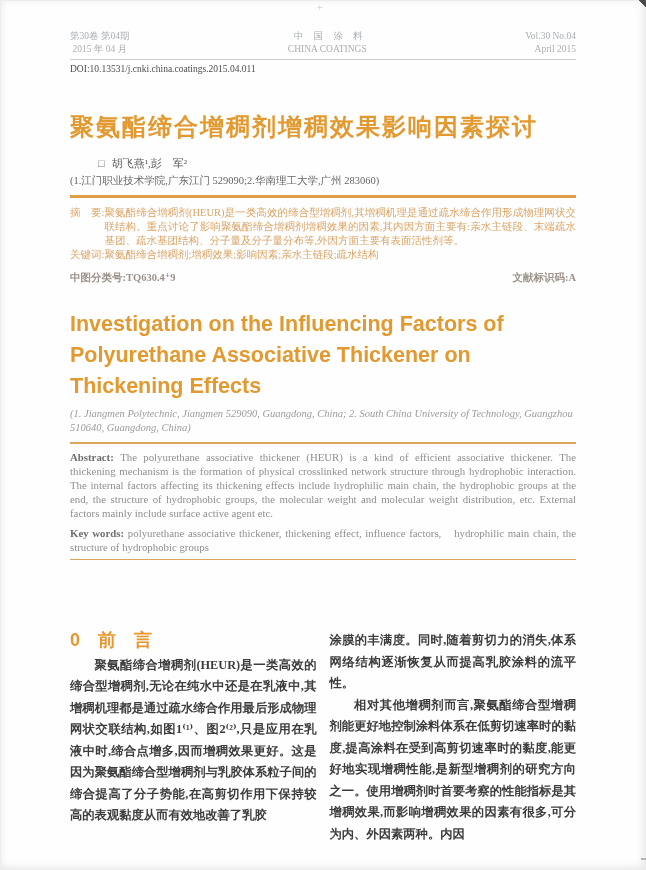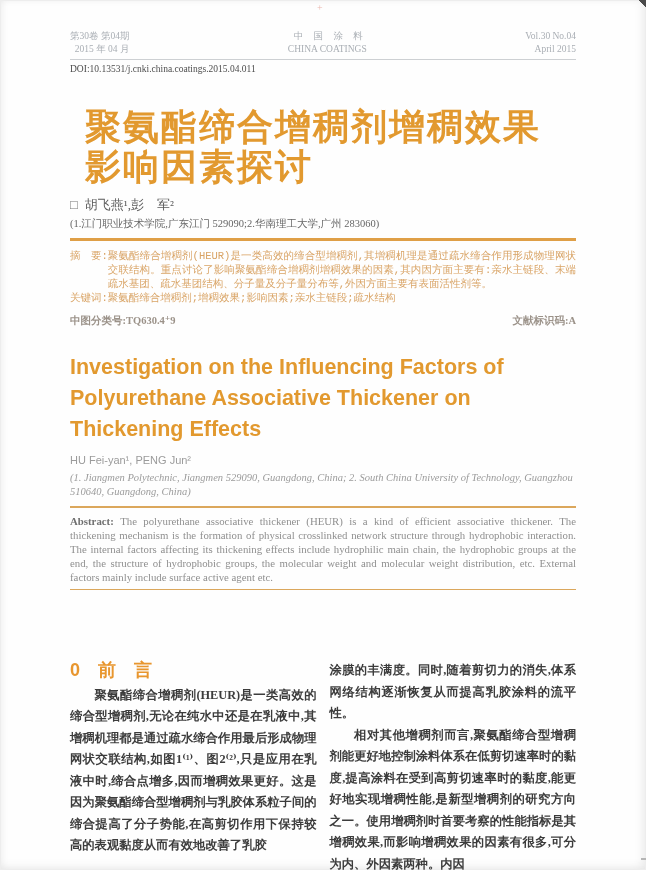--- a/index.html
+++ b/index.html
@@ -9,38 +9,38 @@
     background:#fefefe; overflow:hidden;
     font-family:"Liberation Serif","DejaVu Serif",serif;
     box-shadow: inset 0 0 0 1px #ededed, inset -5px 0 8px rgba(0,0,0,.05),
                 inset 0 -5px 8px rgba(0,0,0,.04), inset 4px 0 6px rgba(0,0,0,.03);
   }
   .content { width:506px; margin:0 auto; padding-top:30px; }
 
   
   .jheader { display:flex; justify-content:space-between; color:#a9aeb4;
              font-size:9.5px; line-height:13px; }
-  .jheader .hl { text-align:right; }
+  .jheader .hl { text-align:center; }
   .jheader .hc { text-align:right; }
   .jheader .hc .cn { letter-spacing:4px; }
   .jheader .hr { text-align:right; }
   .header-divider { border-top:1px solid #cdd0d3; margin-top:3px; }
   .doi { font-size:9.5px; color:#4c4c4c; margin-top:4px; }
 
   
   .title-cn { margin-top:33px; font-family:"Liberation Sans","DejaVu Sans",sans-serif;
-              font-weight:bold; font-size:36px; line-height:40px; letter-spacing:2px;
-              color:#E2992F;margin-left:15px; }
-  .authors-cn { margin-top:9px; font-size:13px; color:#5a5a5a; }
+              font-weight:bold; font-size:24px; line-height:40px; letter-spacing:2px;
+              color:#E2992F; }
+  .authors-cn { margin-top:9px; font-size:11px; color:#5a5a5a;margin-left:28px; }
   .authors-cn .marker { margin-right:7px; color:#777; }
   .affil-cn { margin-top:3px; font-size:10.5px; color:#666; }
   .rule-thick { margin-top:7px; height:3px; background:#DF9F47; }
 
   
-  .abstract-block { margin-top:8px; color:#D9A466; font-size:10.5px; line-height:14px;font-family:Liberation Mono, monospace; }
+  .abstract-block { margin-top:8px; color:#D9A466; font-size:10.5px; line-height:14px; }
   .hang { display:flex; }
   .hang .lbl { flex:0 0 auto; white-space:pre; }
   .hang .txt { flex:1 1 auto; text-align:justify; }
   .class-row { display:flex; justify-content:space-between; margin-top:9px;
                color:#9b9289; font-size:10.5px; line-height:14px;font-weight:bold; }
 
   
   .title-en { margin-top:24px; font-family:"Liberation Sans","DejaVu Sans",sans-serif;
               font-weight:bold; font-size:21.5px; line-height:31px; color:#E2992F; }
   .authors-en { margin-top:9px; font-size:11px; color:#9b9b9b;
@@ -109,25 +109,25 @@
         <span class="lbl">关键词:</span>
         <span class="txt">聚氨酯缔合增稠剂;增稠效果;影响因素;亲水主链段;疏水结构</span>
       </div>
     </div>
     <div class="class-row">
       <span>中图分类号:TQ630.4⁺9</span>
       <span>文献标识码:A</span>
     </div>
 
     <h2 class="title-en">Investigation on the Influencing Factors of Polyurethane Associative Thickener on Thickening Effects</h2>
-    <div class="authors-en">HU Fei-yan¹, PENG Jun²</div>
     <div class="affil-en">(1. Jiangmen Polytechnic, Jiangmen 529090, Guangdong, China; 2. South China University of Technology, Guangzhou 510640, Guangdong, China)</div>
     <div class="rule-thin"></div>
 
     <p class="abs-en"><span class="lbl-b">Abstract: </span><span>The polyurethane associative thickener (HEUR) is a kind of efficient associative thickener. The thickening mechanism is the formation of physical crosslinked network structure through hydrophobic interaction. The internal factors affecting its thickening effects include hydrophilic main chain, the hydrophobic groups at the end, the structure of hydrophobic groups, the molecular weight and molecular weight distribution, etc. External factors mainly include surface active agent etc.</span></p>
+    <p class="abs-en"><span class="lbl-b">Key words: </span><span>polyurethane associative thickener, thickening effect, influence factors,　hydrophilic main chain, the structure of hydrophobic groups</span></p>
     <div class="rule-bottom"></div>
 
     <div class="columns">
       <div class="col">
         <div class="sec-head">0　前　言</div>
         <p>聚氨酯缔合增稠剂(HEUR)是一类高效的缔合型增稠剂,无论在纯水中还是在乳液中,其增稠机理都是通过疏水缔合作用最后形成物理网状交联结构,如图1⁽¹⁾、图2⁽²⁾,只是应用在乳液中时,缔合点增多,因而增稠效果更好。这是因为聚氨酯缔合型增稠剂与乳胶体系粒子间的缔合提高了分子势能,在高剪切作用下保持较高的表观黏度从而有效地改善了乳胶</p>
       </div>
       <div class="col">
         <p class="noindent">涂膜的丰满度。同时,随着剪切力的消失,体系网络结构逐渐恢复从而提高乳胶涂料的流平性。</p>
         <p>相对其他增稠剂而言,聚氨酯缔合型增稠剂能更好地控制涂料体系在低剪切速率时的黏度,提高涂料在受到高剪切速率时的黏度,能更好地实现增稠性能,是新型增稠剂的研究方向之一。使用增稠剂时首要考察的性能指标是其增稠效果,而影响增稠效果的因素有很多,可分为内、外因素两种。内因</p>

